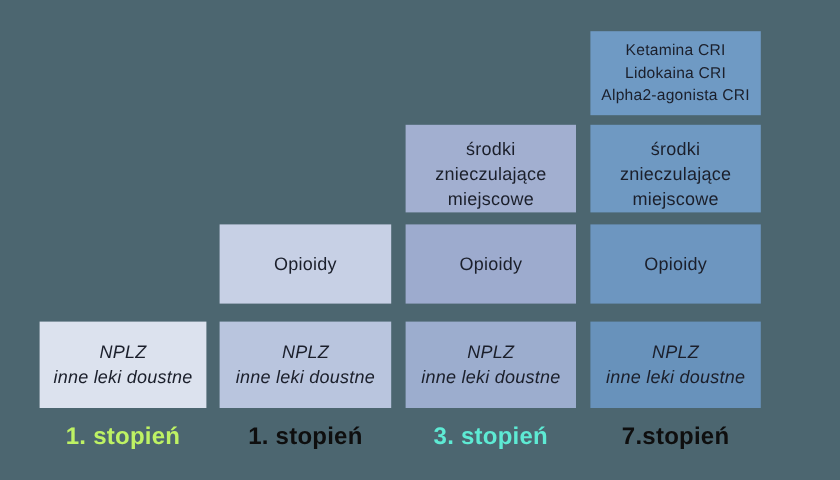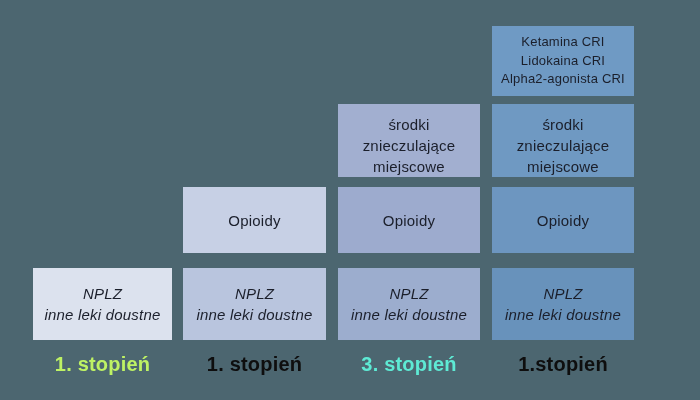--- a/index.html
+++ b/index.html
@@ -88,15 +88,15 @@
     <span class="line">Opioidy</span>
   </div>
   <div class="box col4 row-nplz" style="background-color: rgb(104, 146, 187);">
     <span class="line">NPLZ</span>
     <span class="line">inne leki doustne</span>
   </div>
 
   <div class="step-label col1 row-label" style="color: #bef264;">1. stopień</div>
   <div class="step-label col2 row-label" style="color: rgb(14, 14, 14);">1. stopień</div>
   <div class="step-label col3 row-label" style="color: #5eead4;">3. stopień</div>
-  <div class="step-label col4 row-label" style="color: rgb(14, 14, 14);">1.stopień</div>
+  <div class="step-label col4 row-label" style="color: rgb(14, 14, 14);">7.stopień</div>
 
 </div>
 
 </body></html>

